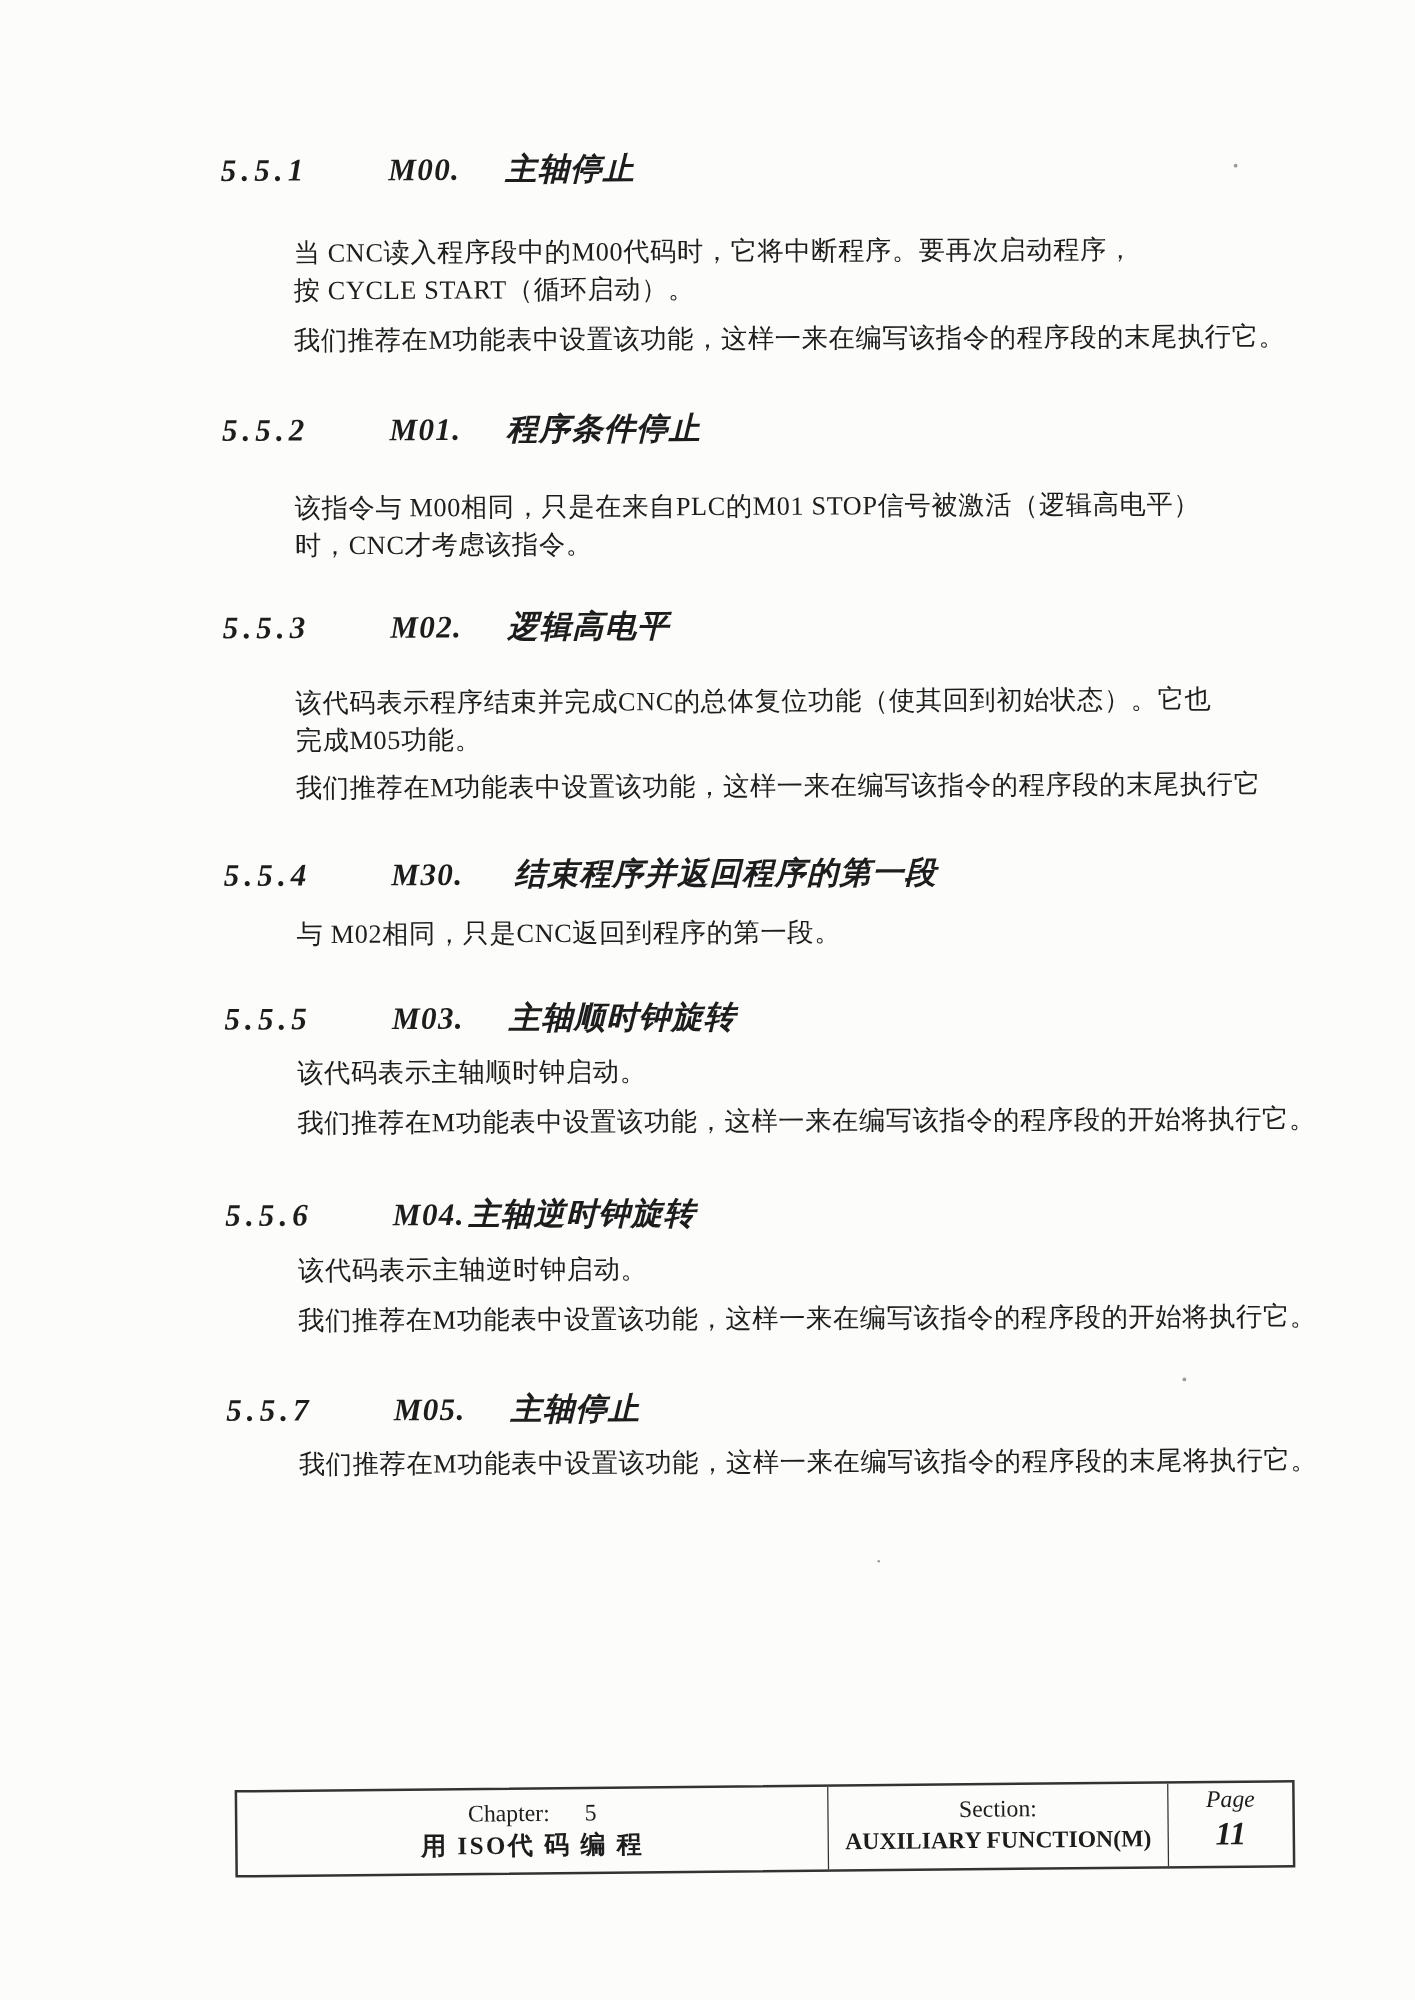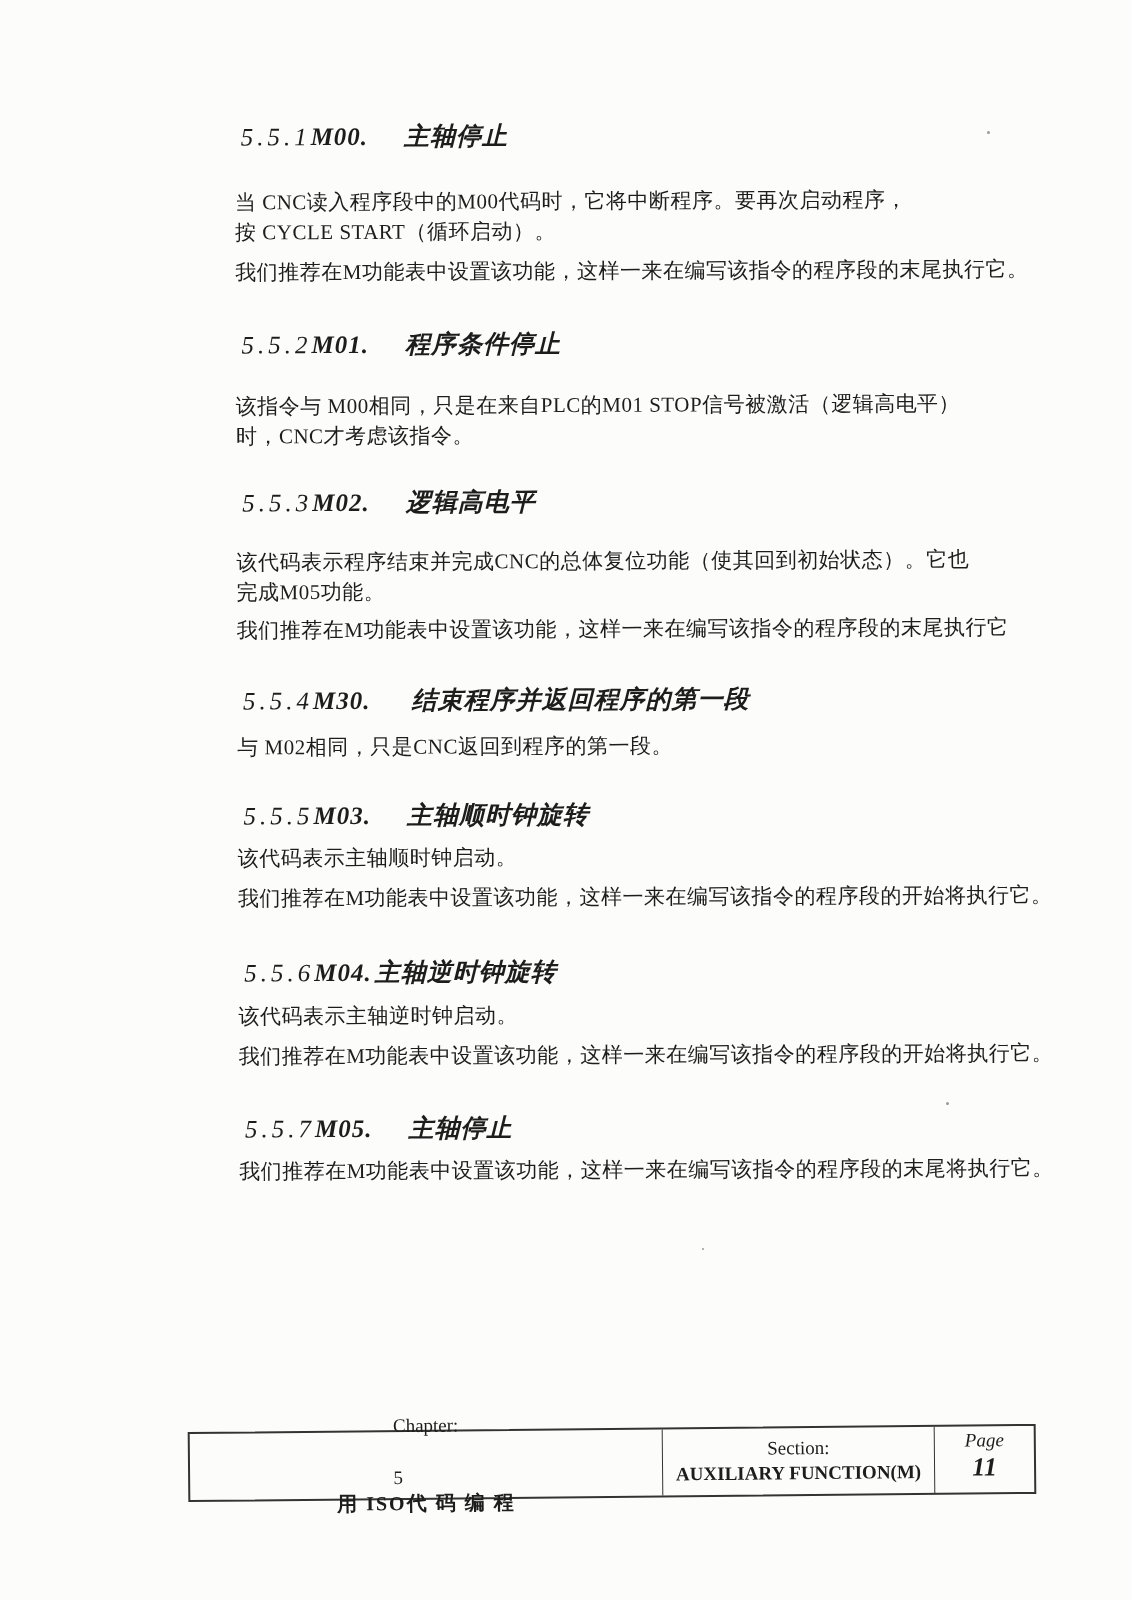--- a/index.html
+++ b/index.html
@@ -26,23 +26,22 @@
     font-size: 25px;
     line-height: 36px;
     font-style: italic;
     font-weight: 600;
     white-space: nowrap;
     letter-spacing: 1px;
   }
   .sec-num {
     display: inline-block;
     width: 134px;
-    font-weight: 400;
+    font-weight: 700;
     letter-spacing: 4px;
-    text-align: right;
   }
   .sec-code { margin-right: 36px; }
   .sec-heading.gap-wide .sec-code { margin-right: 41px; }
   .sec-heading.gap-tight .sec-code { margin-right: 3px; font-style: italic; }
   .line {
     margin: 0 0 0 58px;
     font-size: 21px;
     line-height: 30px;
     white-space: nowrap;
     letter-spacing: 0.5px;
@@ -90,21 +89,21 @@
   .f-label { font-size: 19px; line-height: 24px; }
   .f-strong {
     font-size: 20px;
     line-height: 26px;
     font-weight: 700;
     letter-spacing: 2px;
     white-space: nowrap;
   }
   .f-section-name { letter-spacing: 0; font-size: 19px; }
   .f-page-num { font-size: 26px; line-height: 26px; font-weight: 700; margin-top: 2px; }
-  .chapter-line { display: flex; gap: 28px; flex-direction: column; }
+  .chapter-line { display: flex; gap: 28px; }
 
   .speck { position: absolute; background: #9a9a9a; border-radius: 50%; }
   .speck-1 { left: 987px; top: 131px; width: 3px; height: 3px; }
   .speck-2 { left: 946px; top: 1102px; width: 3px; height: 3px; }
   .speck-3 { left: 702px; top: 1248px; width: 2px; height: 2px; }
 </style>
 </head>
 <body>
 
 <div class="page">

